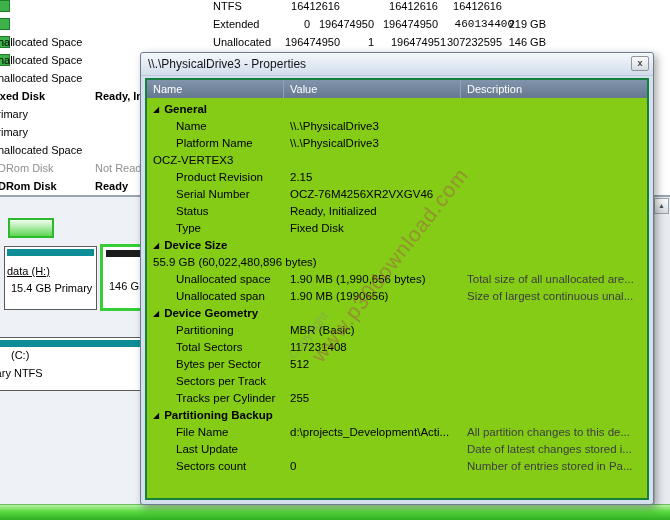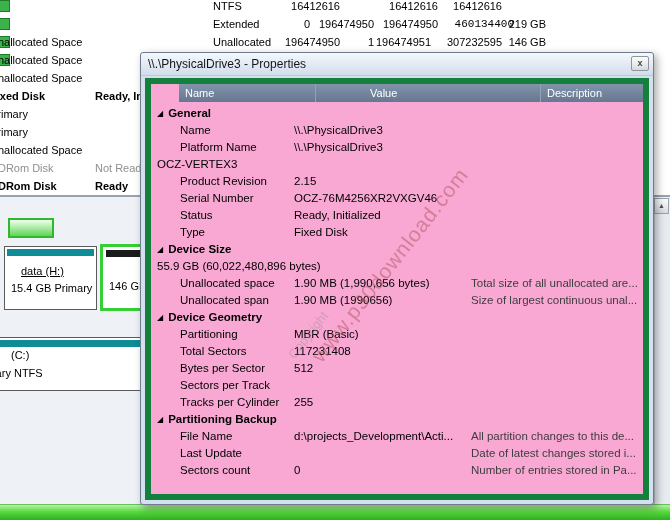--- a/index.html
+++ b/index.html
@@ -24,21 +24,21 @@
              background:linear-gradient(#fdfdfd,#d7dce1);border:1px solid #99a3ad;
              box-sizing:border-box;font-size:7px;text-align:center;line-height:14px;color:#49535e;}
   .scrolltrack{position:absolute;left:654px;top:214px;width:15px;height:290px;background:#e8ecf1;border-left:1px solid #c6cdd4;}
   .greenbox{position:absolute;left:8px;top:218px;width:46px;height:20px;box-sizing:border-box;
             border:2px solid #2eb82e;background:linear-gradient(#f2fff0,#5fd553);}
   .diskbox{background:#fff;border:1px solid #5a5a5a;position:absolute;box-sizing:border-box;}
   .disk1{left:4px;top:246px;width:93px;height:64px;}
   .cbar{position:absolute;left:2px;right:2px;top:2px;height:7px;}
   .teal{background:#0e8d96;}
   .dark{background:#1b1b1b;}
-  .d1t{position:absolute;left:16px;top:18px;white-space:nowrap;text-decoration:underline;}
+  .d1t{position:absolute;left:2px;top:18px;white-space:nowrap;text-decoration:underline;}
   .d1s{position:absolute;left:6px;top:35px;white-space:nowrap;width:84px;overflow:hidden;}
   .disk2{left:100px;top:244px;width:130px;height:67px;border:3px solid #35cf35;}
   .disk2 .cbar{left:3px;right:3px;top:3px;}
   .d2t{position:absolute;left:6px;top:33px;white-space:nowrap;overflow:hidden;width:112px;}
   .diskC{left:-40px;top:337px;width:250px;height:54px;}
   .cLabel{position:absolute;left:50px;top:11px;white-space:nowrap;}
   .cSub{position:absolute;left:12px;top:29px;white-space:nowrap;}
   .greenbar{position:absolute;left:0;top:504px;width:670px;height:16px;
             background:linear-gradient(#b9f0a8 0%,#58d93e 45%,#2fae22 100%);
             border-top:1px solid #67c05a;box-sizing:border-box;}
@@ -47,26 +47,26 @@
   .dlg{position:absolute;left:140px;top:52px;width:514px;height:453px;z-index:10;
        background:#d4e0ee;border:1px solid #707c8c;border-radius:3px;
        box-shadow:3px 3px 9px rgba(0,0,0,.35);box-sizing:border-box;}
   .titlebar{position:absolute;left:0;top:0;right:0;height:22px;
             background:linear-gradient(#f4f8fc,#d2ddec);
             border-bottom:1px solid #bcc9d9;border-radius:3px 3px 0 0;}
   .title{position:absolute;left:7px;top:4px;font-size:12px;color:#15161a;white-space:nowrap;}
   .closebtn{position:absolute;right:4px;top:3px;width:18px;height:15px;box-sizing:border-box;
             background:linear-gradient(#fcfdfe,#d6dadf);border:1px solid #8d959e;border-radius:2px;
             text-align:center;line-height:12px;font-size:9px;font-weight:bold;color:#444;cursor:default;}
-  .list{position:absolute;left:4px;right:4px;top:25px;bottom:4px;background:#f9a8d4;
-        border:6px solid #15803d;overflow:hidden;padding-left:28px;}
+  .list{position:absolute;left:4px;right:4px;top:25px;bottom:4px;background:#84cc16;
+        border:2px solid #15803d;overflow:hidden;}
   .lhead{display:flex;height:18px;background:linear-gradient(#8194ab,#66788f);color:#fff;}
   .lhead span{line-height:18px;padding-left:6px;border-right:1px solid #93a2b5;box-sizing:border-box;overflow:hidden;white-space:nowrap;}
   .h-name{width:137px;}
-  .h-value{width:177px;margin-left:48px;}
+  .h-value{width:177px;}
   .h-desc{flex:1;border-right:none !important;}
   .lbody{position:absolute;left:0;right:0;top:18px;bottom:0;overflow:hidden;padding-top:3px;}
   .grp{height:17px;line-height:17px;padding-left:6px;font-weight:bold;font-size:11.5px;display:flex;align-items:center;white-space:nowrap;}
   .tri{font-size:8px;margin-right:5px;font-weight:normal;}
   .prow{display:flex;height:17px;line-height:17px;font-size:11.5px;white-space:nowrap;}
   .cn{width:137px;padding-left:29px;box-sizing:border-box;overflow:hidden;}
   .cv{width:177px;padding-left:6px;box-sizing:border-box;overflow:hidden;}
   .cd{flex:1;padding-left:6px;box-sizing:border-box;overflow:hidden;color:#3d3d3d;}
 
   
@@ -98,21 +98,21 @@
         <span class="num" style="right: 232px;">196474950</span>
         <span class="num" style="right: 156px; font-family: Liberation Mono, monospace;">460134400</span>
         <span class="num" style="right: 124px;">219 GB</span>
       </div>
       <div class="bg-row" style="top: 33px;">
         <span class="chip"></span>
         <span class="lbl">Unallocated Space</span>
         <span class="typ">Unallocated</span>
         <span class="num" style="right: 330px;">196474950</span>
         <span class="num" style="right: 296px;">1</span>
-        <span class="num" style="right: 239px;">196474951</span>
+        <span class="num" style="right: 224px;">196474951</span>
         <span class="num" style="right: 168px;">307232595</span>
         <span class="num" style="right: 124px;">146 GB</span>
       </div>
       <div class="bg-row" style="top: 51px;">
         <span class="chip"></span>
         <span class="lbl">Unallocated Space</span>
         <span class="typ">NTFS</span>
         <span class="num" style="right: 325px;">307232596</span>
         <span class="num" style="right: 270px;">307232...</span>
       </div>

